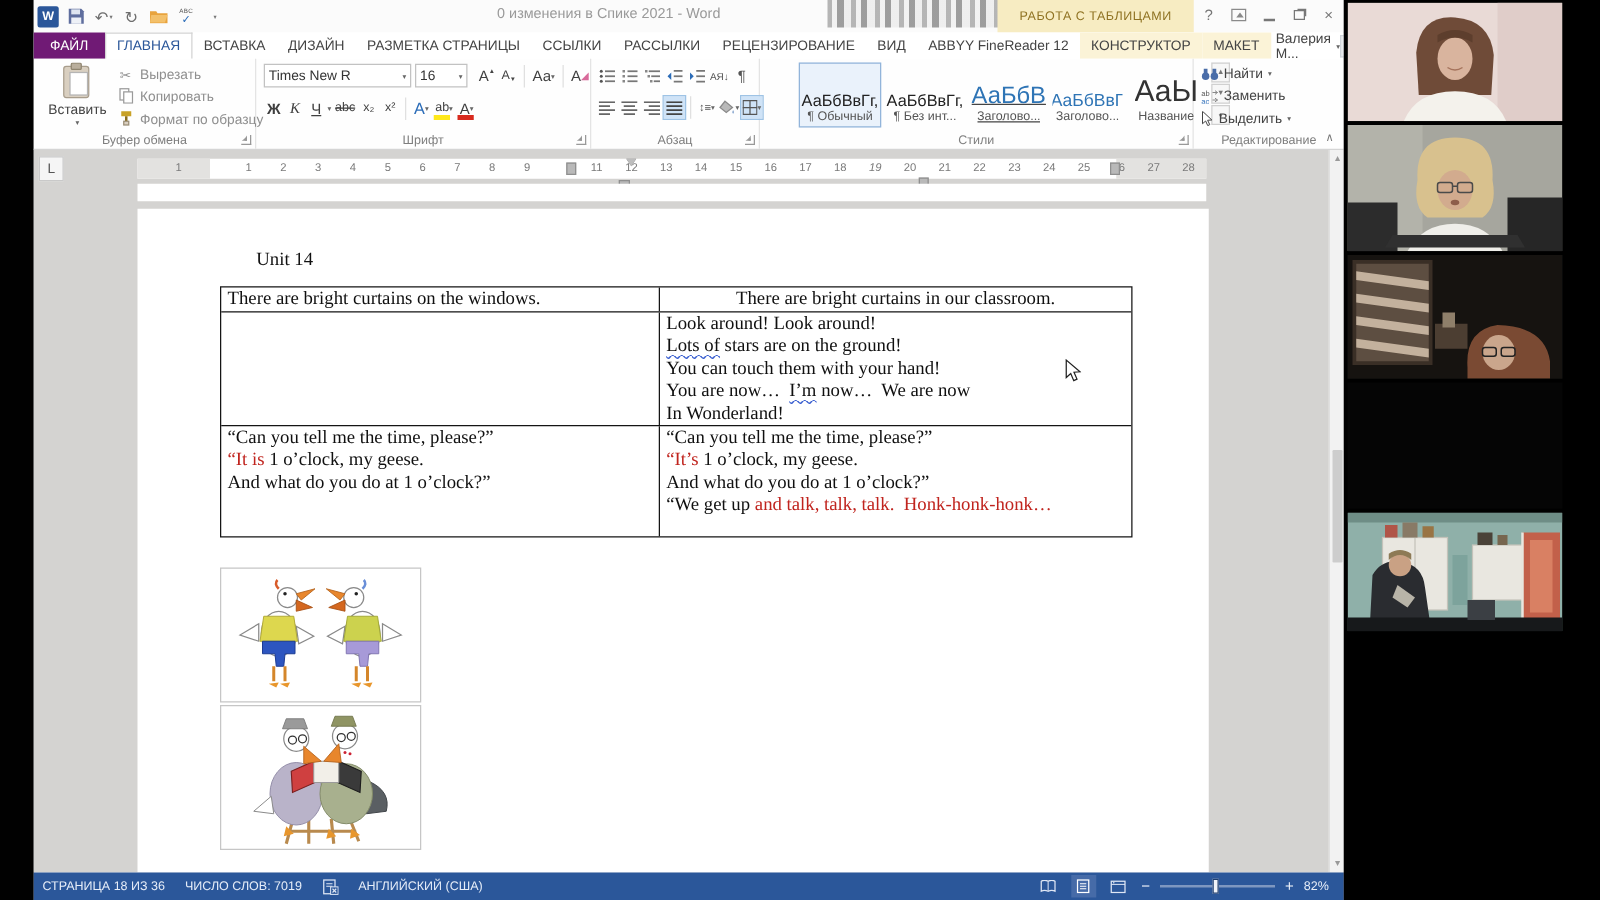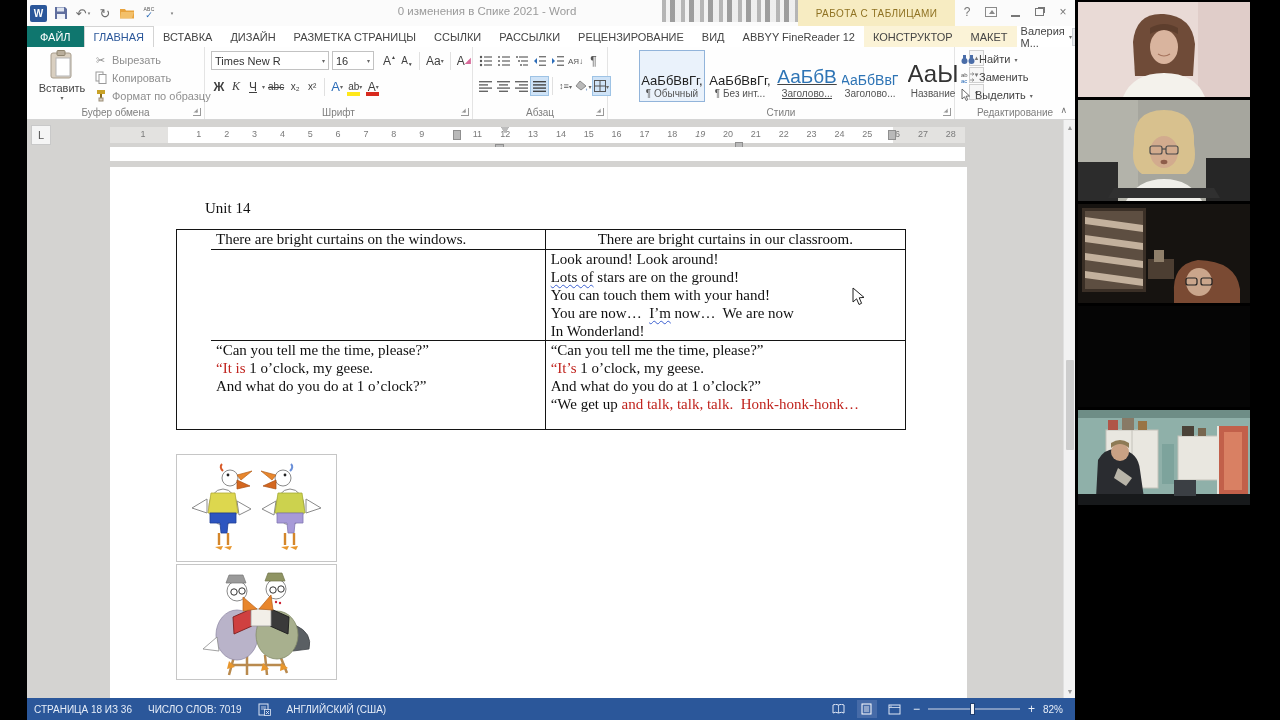--- a/index.html
+++ b/index.html
@@ -25,21 +25,21 @@
     color:#8f7222;font-size:10px;display:flex;align-items:center;justify-content:center;letter-spacing:.4px;}
   .win-controls{position:absolute;right:2px;top:2px;display:flex;align-items:center;gap:4px;height:20px;}
   .win-controls .wbtn{width:20px;height:20px;display:flex;align-items:center;justify-content:center;color:#777;font-size:12px;}
   .ribbonopts{width:12px;height:10px;border:1px solid #8a8a8a;position:relative;}
   .ribbonopts:after{content:"";position:absolute;left:3px;top:2px;border-left:3px solid transparent;border-right:3px solid transparent;border-bottom:4px solid #8a8a8a;}
   .minbar{width:9px;height:2px;background:#777;margin-top:8px;}
   .restbox{width:9px;height:8px;border:1px solid #777;box-shadow:2px -2px 0 -1px #777;}
   
   .tabrow{position:absolute;left:0;top:26px;width:100%;height:21px;background:#fff;display:flex;align-items:stretch;font-size:11px;color:#444;}
   .tab{display:flex;align-items:center;padding:0 9px;white-space:nowrap;cursor:default;}
-  .tab.file{background:#0f766e;color:#fff;padding:0 13px;}
+  .tab.file{background:#701a75;color:#fff;padding:0 13px;}
   .tab.active{color:#2b579a;border:1px solid #d4d4d4;border-bottom:none;background:#fff;}
   .tab.ctx{background:#fbf3d7;}
   .tab-spacer{flex:1;}
   .user-chip{display:flex;align-items:center;gap:0;padding:0 4px;font-size:11px;color:#444;}
   .avatar{width:18px;height:18px;background:#e8eaed;border:1px solid #cfd3d8;position:relative;overflow:hidden;}
   .avatar:before{content:"";position:absolute;left:5px;top:3px;width:8px;height:8px;border-radius:50%;background:#9aa3ad;}
   .avatar:after{content:"";position:absolute;left:2px;top:11px;width:14px;height:8px;border-radius:7px 7px 0 0;background:#9aa3ad;}
   .chip-caret{font-size:6px;color:#666;}
   
   .ribbon{position:absolute;left:0;top:47px;width:100%;height:73px;background:#fefefe;border-bottom:1px solid #d5d5d5;font-size:11px;color:#444;}
@@ -87,21 +87,21 @@
   .tabsel{position:absolute;left:4px;top:5px;width:20px;height:20px;background:#f5f5f5;border:1px solid #c9c9c9;color:#555;font-size:11px;display:flex;align-items:center;justify-content:center;}
   .hruler{position:absolute;left:83px;top:7px;width:855px;height:16px;background:#fff;}
   .hruler .marg{position:absolute;top:0;height:16px;background:#e3e2e0;}
   .ruler-num{position:absolute;top:2px;transform:translateX(-50%);font-size:9px;color:#7a7a7a;}
   .rmark{position:absolute;background:#b9b9b9;border:1px solid #8f8f8f;}
   .tri-down{position:absolute;width:0;height:0;border-left:4px solid transparent;border-right:4px solid transparent;border-top:6px solid #bdbdbd;filter:drop-shadow(0 0 .5px #777);}
   .prevpage{position:absolute;left:83px;top:27px;width:855px;height:14px;background:#fff;}
   .page{position:absolute;left:83px;top:47px;width:857px;height:531px;background:#fff;font-family:"Liberation Serif",serif;color:#101010;}
   .doc-heading{position:absolute;left:95px;top:33px;font-size:15px;}
   .doc-table{position:absolute;left:66px;top:62px;width:730px;border:1px solid #141414;}
-  .t-row{display:flex;margin-left:34px;}
+  .t-row{display:flex;}
   .t-row + .t-row{border-top:1px solid #141414;}
   .t-cell{width:351px;padding:0 5px;border-right:1px solid #141414;}
   .t-cell:last-child{border-right:none;width:377px;}
   .t-cell.center{text-align:center;}
   .t-row.r0 .t-cell{min-height:19px;}
   .t-row.r1 .t-cell{min-height:90px;}
   .t-row.r2 .t-cell{min-height:88px;}
   .doc-line{font-size:15px;line-height:18px;white-space:pre-wrap;}
   .doc-line .red{color:#c0241e;}
   .doc-line .sq{text-decoration-line:underline;text-decoration-style:wavy;text-decoration-color:#3a5fd0;text-decoration-thickness:1px;text-underline-offset:2px;}

